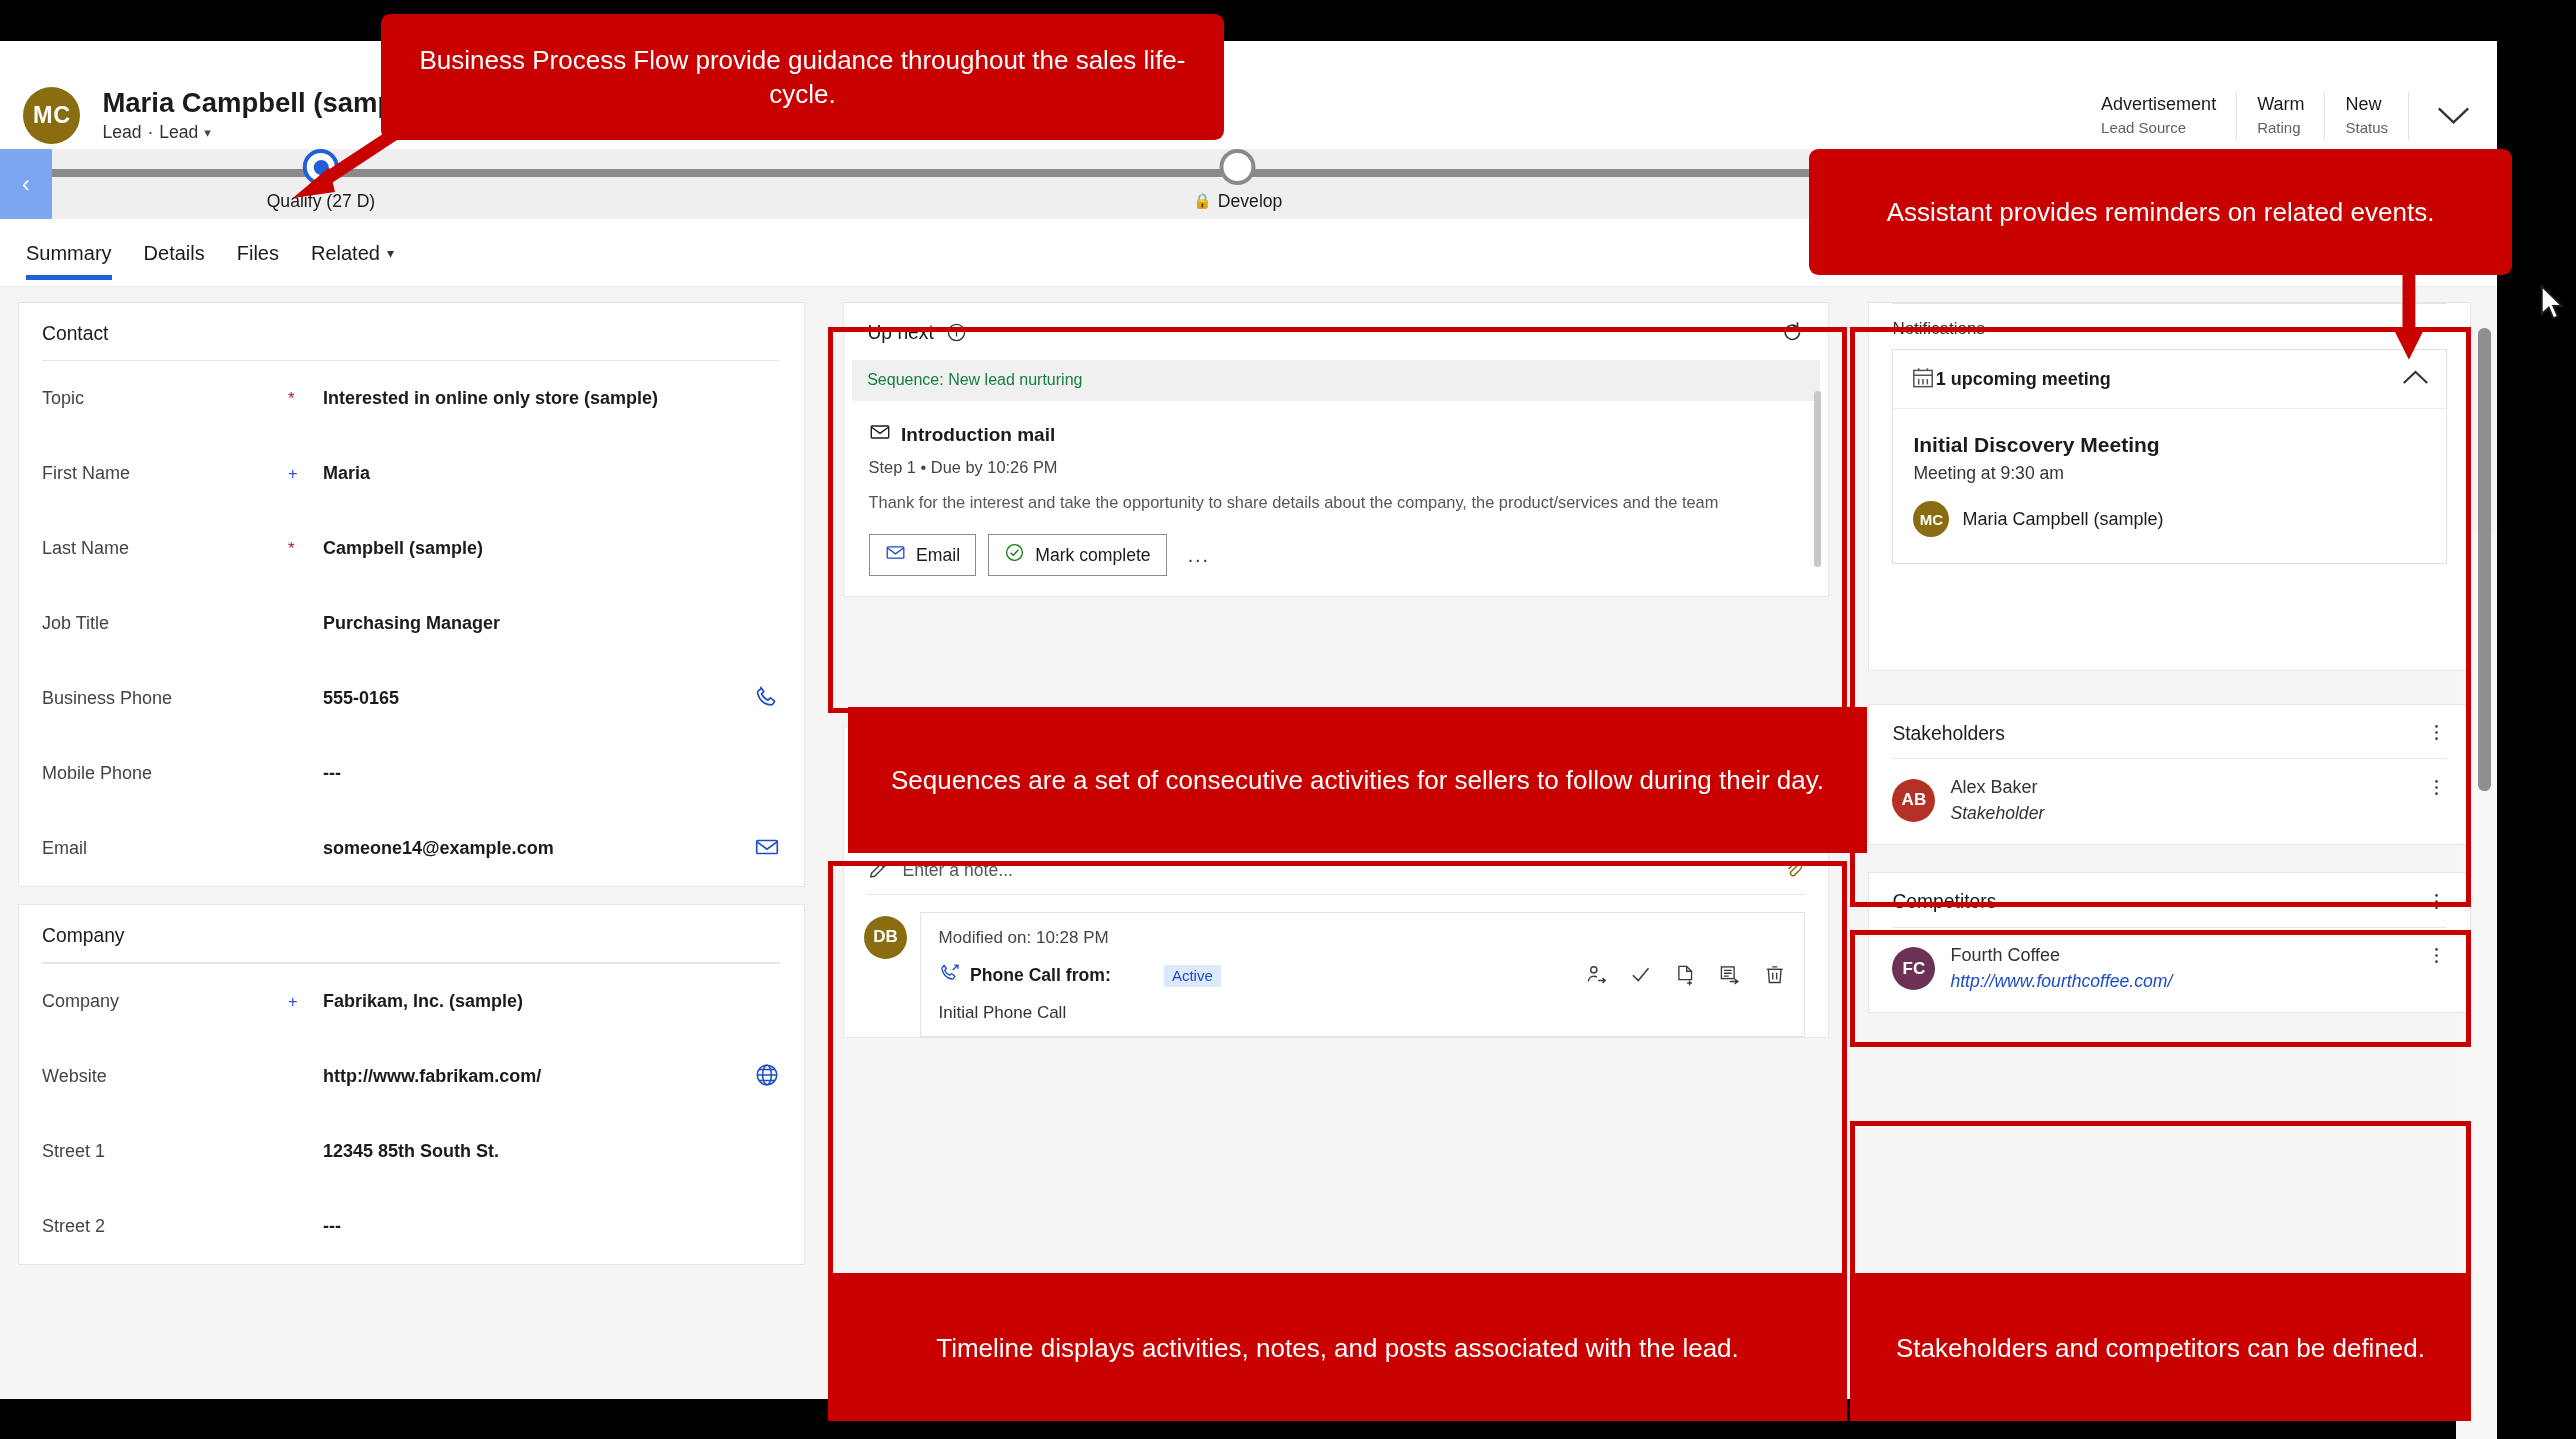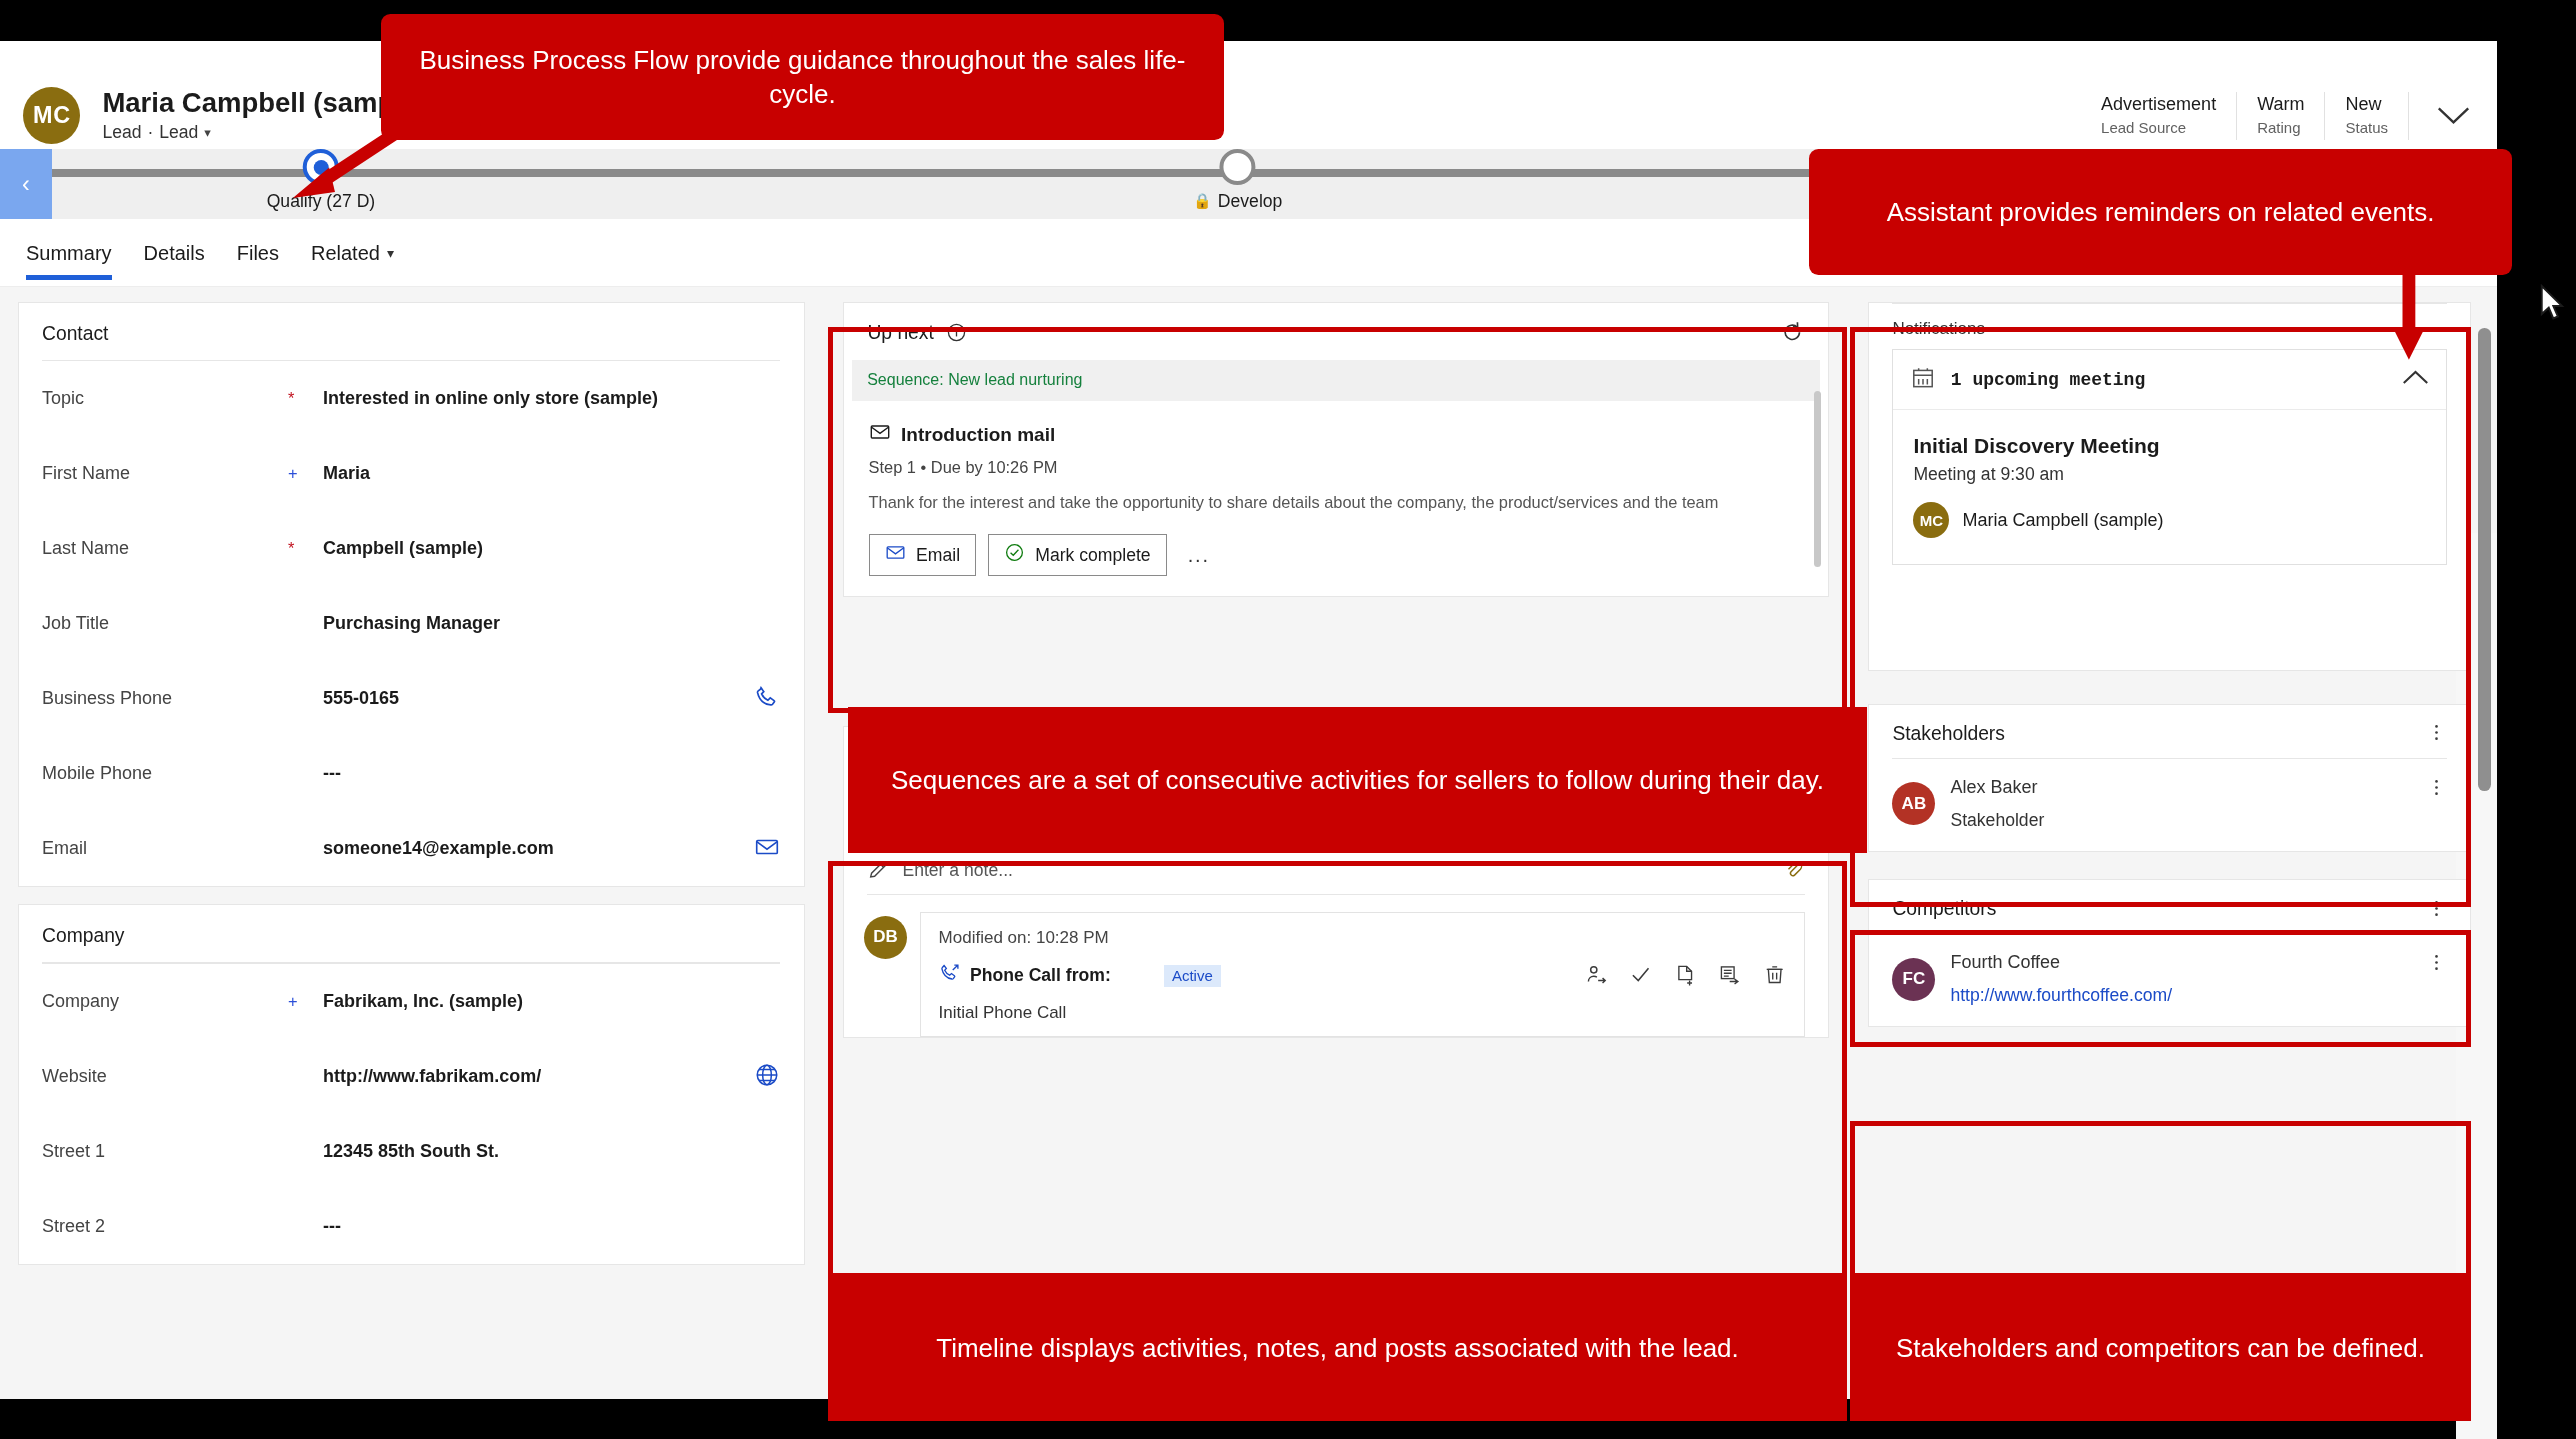--- a/index.html
+++ b/index.html
@@ -115,40 +115,40 @@
   .tl-acts { margin-left:auto; display:flex; align-items:center; gap:21px; color:#3b3b3b; }
   .tl-desc { font-size:17px; color:#333; margin-top:14px; }
   .tl-more { display:flex; align-items:center; margin-top:17.6px; padding-top:10.5px; }
   .tl-more .m { font-size:17px; color:#333; }
   .tl-more .c { margin-left:auto; color:#333; }
 
   
   .asst-head { font-size:19.3px; color:#1b1b1b; padding:19px 23.4px 14px 23.4px; }
   .asst-notif { font-size:17px; color:#333; padding:15px 23.4px 10.5px 23.4px; }
   .notif-card { margin:0 23.4px 23.4px 23.4px; border:0.6px solid #e0e0e0; }
-  .notif-top { display:flex; align-items:center; gap:15px; padding:15px 16.4px; border-bottom:0.6px solid #ebebeb;font-family:Liberation Mono, monospace; }
+  .notif-top { display:flex; align-items:center; padding:15px 16.4px; border-bottom:0.6px solid #ebebeb; }
   .notif-top .t { font-size:18px; font-weight:700; color:#1b1b1b; }
   .notif-top .c { margin-left:auto; color:#333; }
   .notif-body { padding:23.4px 20px 26px 20px; }
   .notif-title { font-size:21px; font-weight:600; color:#1b1b1b; }
   .notif-sub { font-size:17.6px; color:#333; margin-top:5.9px; }
   .notif-person { display:flex; align-items:center; gap:13px; margin-top:17.6px; }
   .notif-person .av { width:36px; height:36px; border-radius:50%; background:#8a6d10; color:#fff;
                       display:flex; align-items:center; justify-content:center; font-size:15px; font-weight:600; }
   .notif-person .nm { font-size:18px; color:#1b1b1b; }
 
   .mini-head { display:flex; align-items:center; padding:17.6px 23.4px 13px 23.4px; }
   .mini-head .t { font-size:19.3px; color:#1b1b1b; }
   .mini-head .k { margin-left:auto; color:#333; }
   .mini-rule { height:1.2px; background:#e6e6e6; margin:0 23.4px; }
   .mini-row { display:flex; align-items:center; gap:15px; padding:17.6px 23.4px 20px 23.4px; }
   .mini-av { width:43px; height:43px; border-radius:50%; color:#fff; display:flex; align-items:center; justify-content:center;
              font-size:17px; font-weight:600; flex:0 0 auto; }
   .mini-txt .a { font-size:18px; color:#333; }
-  .mini-txt .b { font-size:17.6px; color:#1b4bc7; margin-top:12px; }
+  .mini-txt .b { font-size:17.6px; color:#1b4bc7; margin-top:5px;font-style:italic; }
   .mini-txt .b.plain { color:#333; }
   .mini-row .k { margin-left:auto; color:#333; align-self:flex-start; }
 
   
   .page-scroll { position:absolute; left:2468px; top:287px; width:13px; height:463px;
                  background:#8f8f8f; border-radius:6.4px; }
   .page-track { position:absolute; left:2456px; top:246px; width:41px; height:1112px; background:#f7f7f7; }
 
   
   .callout { position:absolute; background:#c80000; color:#fff; display:flex; align-items:center;

